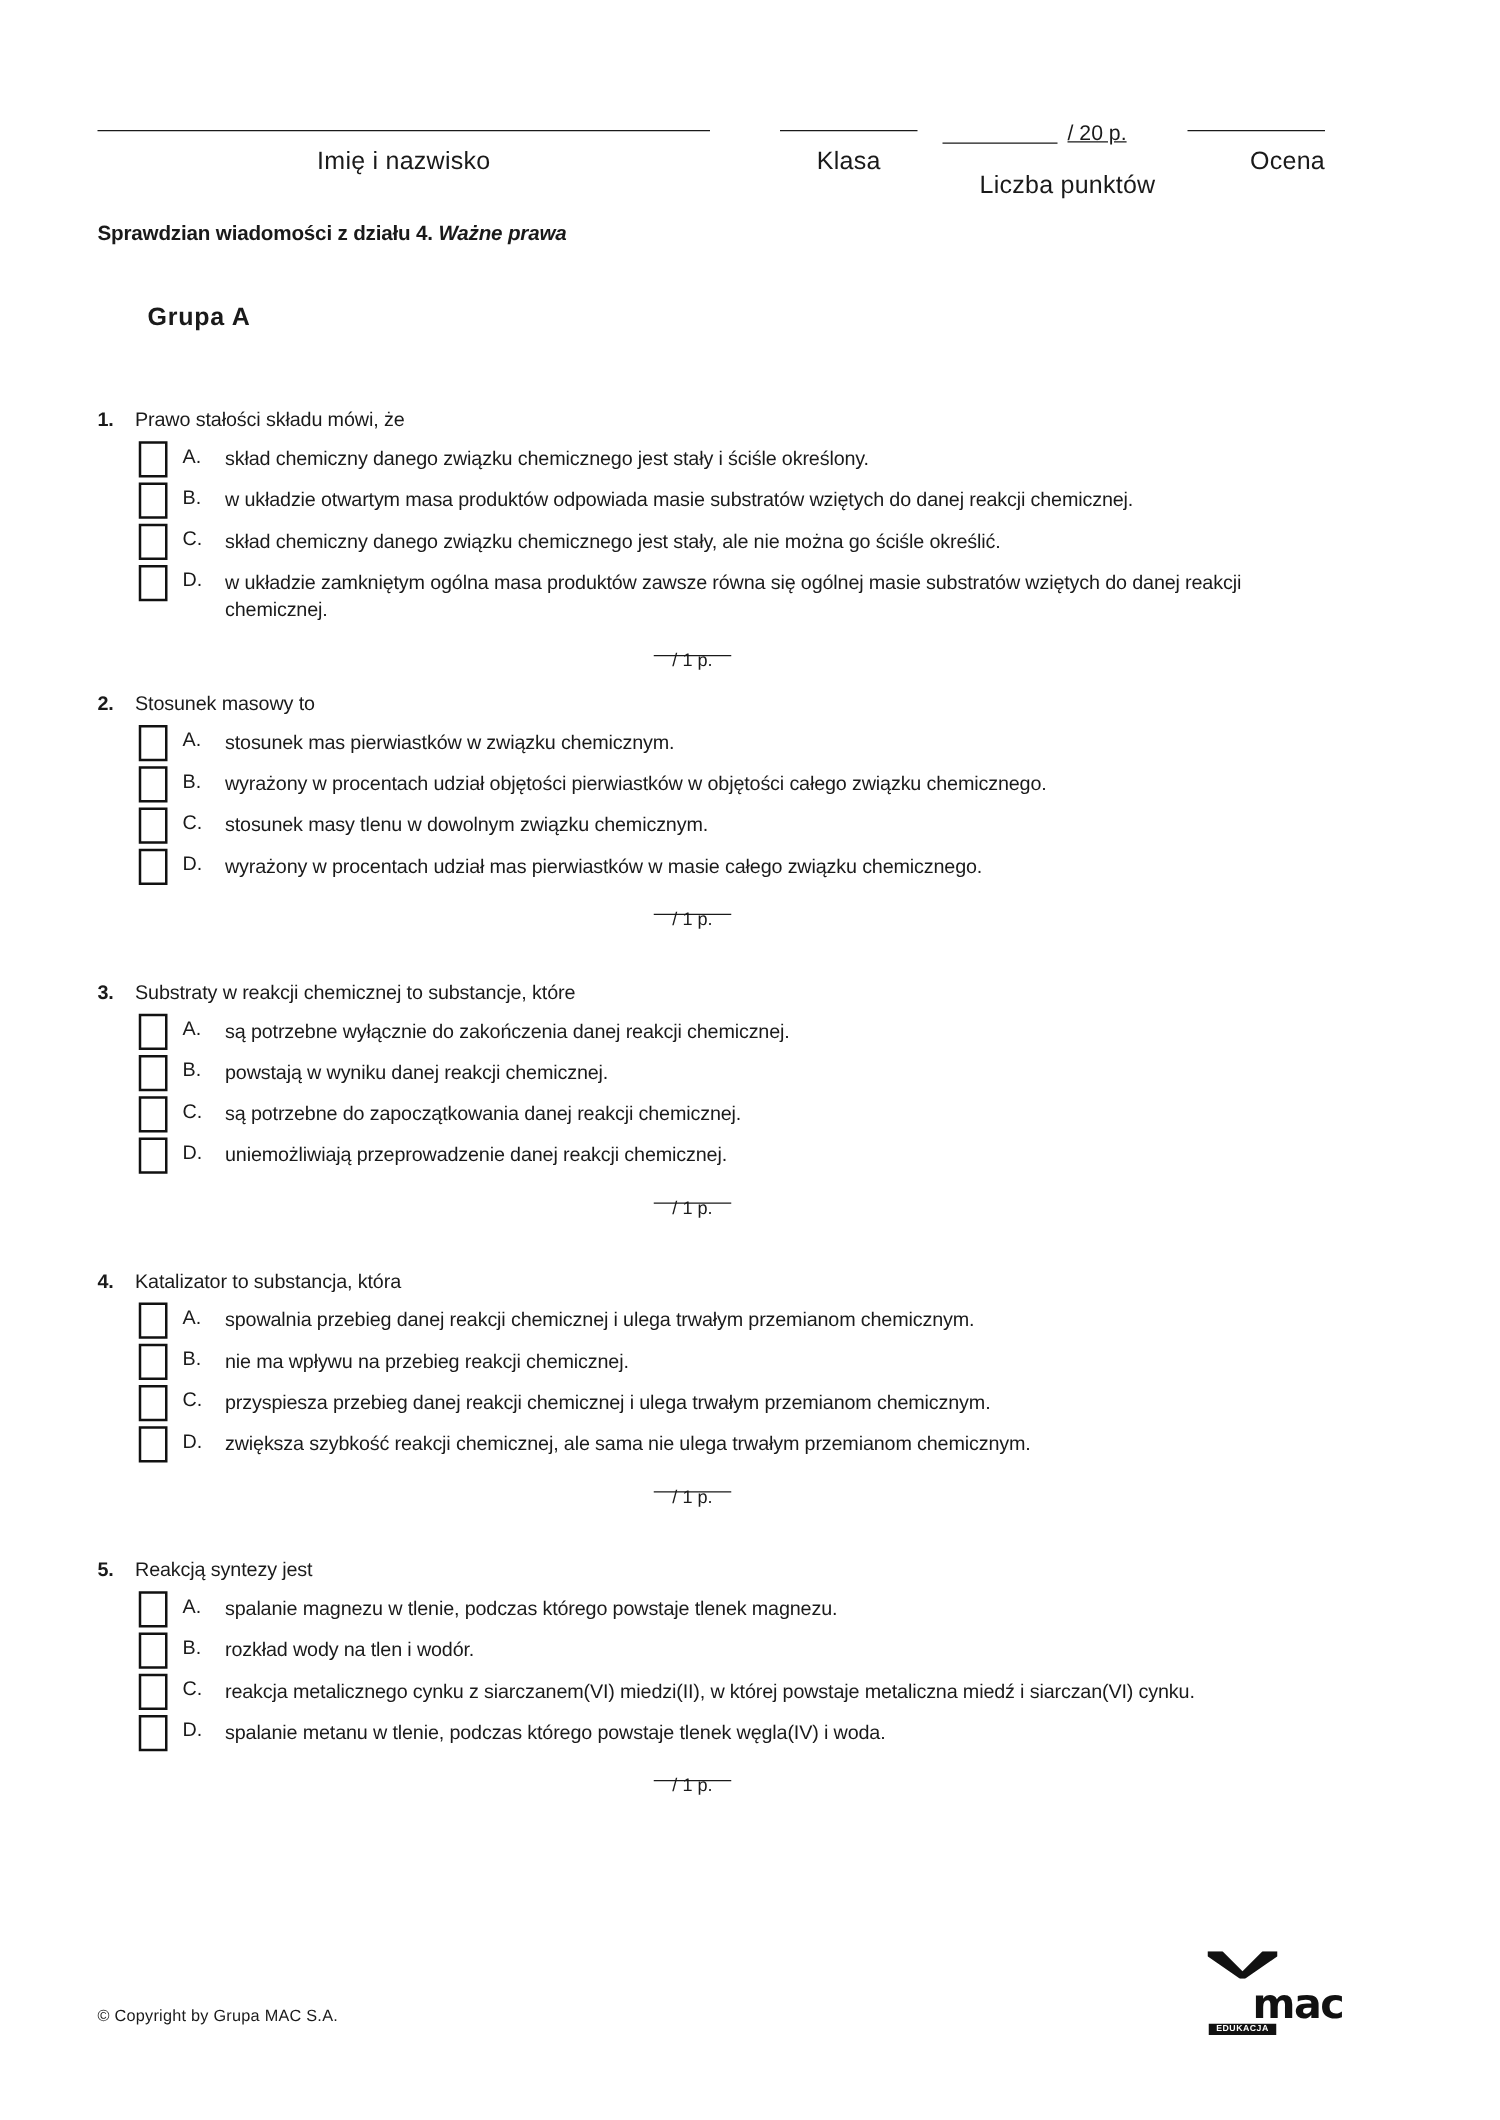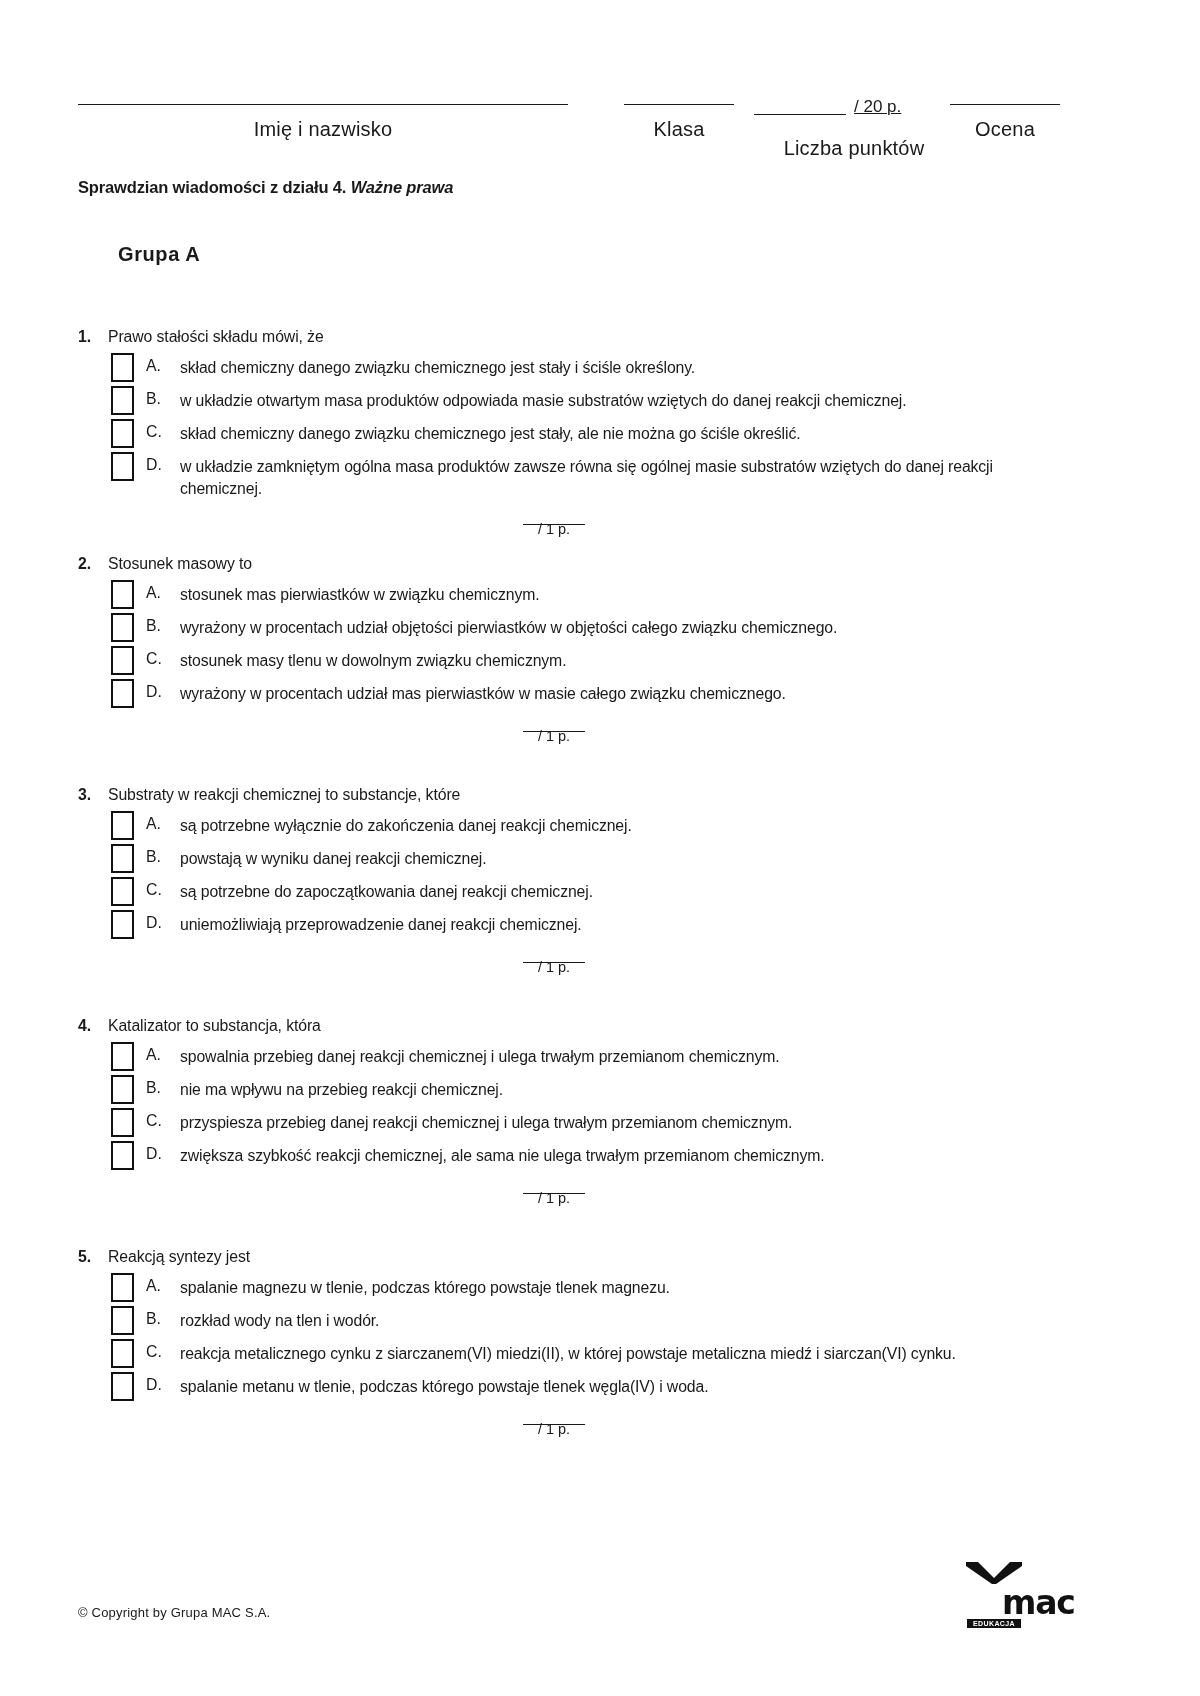--- a/index.html
+++ b/index.html
@@ -47,21 +47,21 @@
   .hdr-label {
     font-size: 20px;
     letter-spacing: 0.2px;
     margin-top: 13px;
     white-space: nowrap;
     color: #1a1a1a;
   }
   .f-name  { left: 0px;   width: 490px; }
   .f-class { left: 546px; width: 110px; }
   .f-pts   { left: 676px; width: 200px; }
-  .f-grade { left: 872px; width: 110px; }
+  .f-grade { left: 872px; width: 110px; text-align: right; }
 
   .pts-row {
     display: flex;
     align-items: center;
     gap: 8px;
   }
   .pts-rule {
     border-top: 1.6px solid #1a1a1a;
     width: 92px;
     height: 0;

